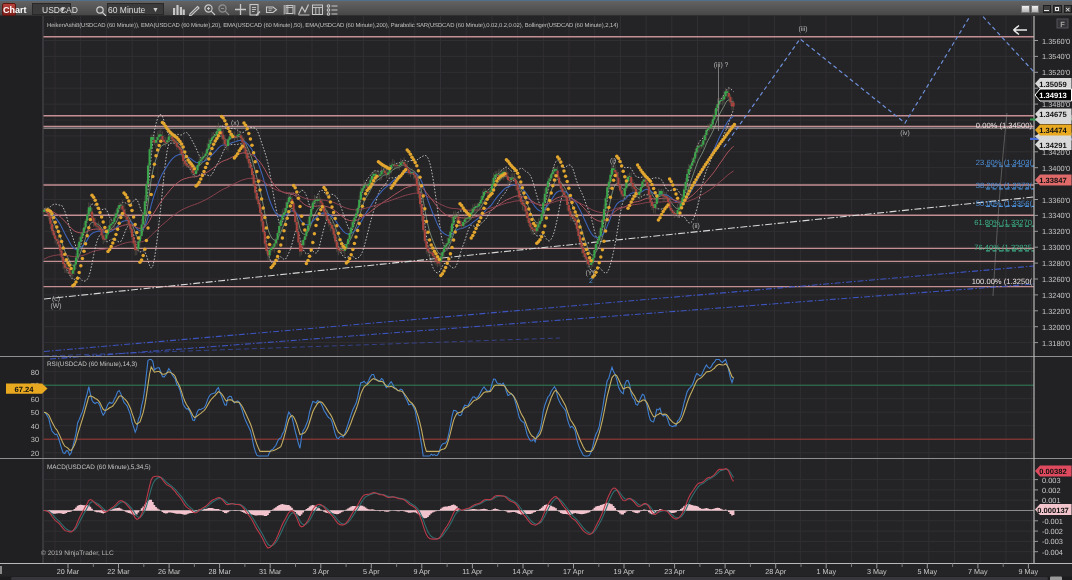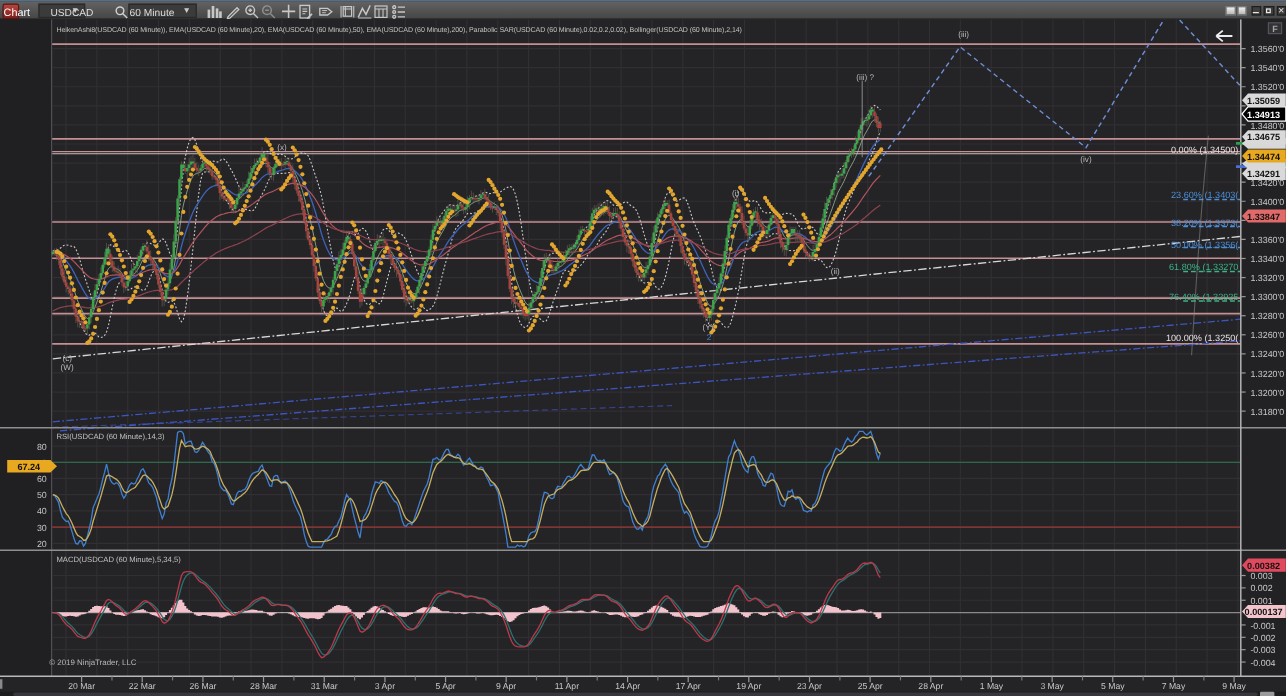--- a/index.html
+++ b/index.html
@@ -1,17 +1,17 @@
 <!DOCTYPE html>
 <html><head><meta charset="utf-8"><style>
 *{margin:0;padding:0;box-sizing:border-box}
 body{width:1072px;height:580px;overflow:hidden;background:#242325;font-family:"Liberation Sans",sans-serif;position:relative}
 </style></head><body>
 <div style="position:absolute;left:0;top:0;width:1072px;height:16px;background:linear-gradient(#636363,#454545);border-top:1px solid #53708a;box-shadow:inset 0 -1px 0 #303030;">
-<div style="position:absolute;left:2px;top:1.5px;width:14px;height:13px;background:linear-gradient(#b8443c,#7e1f1c);border:1px solid #5d1512;border-radius:2px;color:#fff;font-size:9px;text-align:left;line-height:12px;">Chart</div>
+<div style="position:absolute;left:2px;top:1.5px;width:14px;height:13px;background:linear-gradient(#b8443c,#7e1f1c);border:1px solid #5d1512;border-radius:2px;color:#fff;font-size:9px;text-align:left;line-height:12px;font-weight:bold;">Chart</div>
 <div style="position:absolute;left:32px;top:1.5px;width:39px;height:12px;background:#3b3b3b;border:1px solid #292929;color:#ddd;font-size:8.5px;line-height:12px;padding-left:9px;">USDCAD<span style="position:absolute;right:4px;top:0;color:#ccc;font-size:7px;">▼</span></div>
 <div style="position:absolute;left:95px;top:2px;width:12px;height:12px;"><svg width="12" height="12" viewBox="0 0 12 12">
         <circle cx="5" cy="5" r="3.2" stroke="#cfcfcf" fill="none" stroke-width="1.2"></circle>
         <path d="M7.4 7.4 L11 11" stroke="#cfcfcf" stroke-width="1.2"></path>
       </svg></div>
 <div style="position:absolute;left:107px;top:1.5px;width:57px;height:12px;background:#3b3b3b;border:1px solid #292929;color:#ddd;font-size:8.5px;line-height:12px;padding-left:0;">60 Minute<span style="position:absolute;right:4px;top:0;color:#ccc;font-size:7px;">▼</span></div>
 <svg style="position:absolute;left:172px;top:2px" width="13" height="13" viewBox="0 0 13 13" opacity="0.88">
       <g fill="#d8d8d8">
         <rect x="1" y="5" width="2.2" height="7"></rect>
         <rect x="4.4" y="2" width="2.2" height="10"></rect>

